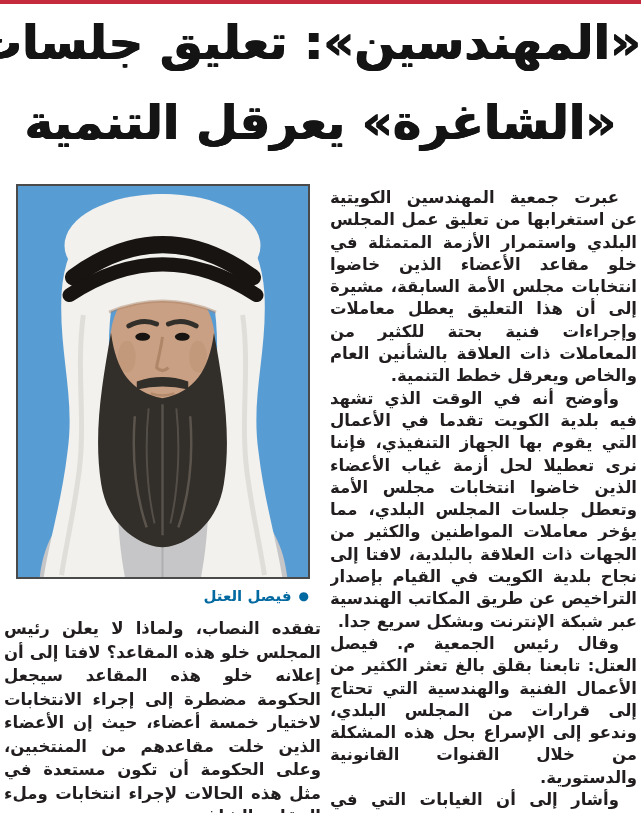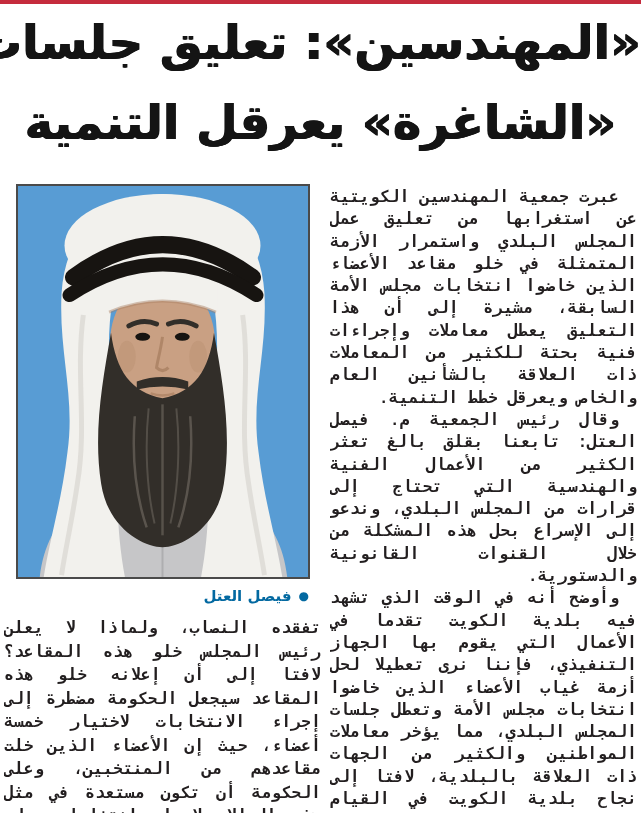--- a/index.html
+++ b/index.html
@@ -38,21 +38,20 @@
     line-height:22px;
   }
   .photo-caption .bullet{font-size:12px;margin-left:7px;vertical-align:1px;}
   .body-text{
     font-size:16.5px;
     line-height:22.3px;
     font-weight:bold;
     color:#221e1f;
     text-align:justify;
     direction:rtl;
-    font-family:Liberation Mono, monospace;
   }
   .col-right{
     position:absolute;top:187px;right:4px;
     width:307px;height:626px;
     overflow:hidden;
   }
   .col-left{
     position:absolute;top:617px;left:4px;
     width:317px;height:196px;
     overflow:hidden;
@@ -115,22 +114,22 @@
       <path d="M160,224 C164,262 162,306 154,340" stroke-width="2" fill="none" opacity="0.45" stroke="#7c756c"></path>
     </svg>
   </div>
 
   <div class="photo-caption">
     <span class="bullet">●</span><span>فيصل العتل</span>
   </div>
 
   <div class="col-right body-text">
     <p>عبرت جمعية المهندسين الكويتية عن استغرابها من تعليق عمل المجلس البلدي واستمرار الأزمة المتمثلة في خلو مقاعد الأعضاء الذين خاضوا انتخابات مجلس الأمة السابقة، مشيرة إلى أن هذا التعليق يعطل معاملات وإجراءات فنية بحتة للكثير من المعاملات ذات العلاقة بالشأنين العام والخاص ويعرقل خطط التنمية.</p>
+    <p>وأوضح أنه في الوقت الذي تشهد فيه بلدية الكويت تقدما في الأعمال التي يقوم بها الجهاز التنفيذي، فإننا نرى تعطيلا لحل أزمة غياب الأعضاء الذين خاضوا انتخابات مجلس الأمة وتعطل جلسات المجلس البلدي، مما يؤخر معاملات المواطنين والكثير من الجهات ذات العلاقة بالبلدية، لافتا إلى نجاح بلدية الكويت في القيام بإصدار التراخيص عن طريق المكاتب الهندسية عبر شبكة الإنترنت وبشكل سريع جدا.</p>
     <p>وقال رئيس الجمعية م. فيصل العتل: تابعنا بقلق بالغ تعثر الكثير من الأعمال الفنية والهندسية التي تحتاج إلى قرارات من المجلس البلدي، وندعو إلى الإسراع بحل هذه المشكلة من خلال القنوات القانونية والدستورية.</p>
-    <p>وأوضح أنه في الوقت الذي تشهد فيه بلدية الكويت تقدما في الأعمال التي يقوم بها الجهاز التنفيذي، فإننا نرى تعطيلا لحل أزمة غياب الأعضاء الذين خاضوا انتخابات مجلس الأمة وتعطل جلسات المجلس البلدي، مما يؤخر معاملات المواطنين والكثير من الجهات ذات العلاقة بالبلدية، لافتا إلى نجاح بلدية الكويت في القيام بإصدار التراخيص عن طريق المكاتب الهندسية عبر شبكة الإنترنت وبشكل سريع جدا.</p>
     <p>وأشار إلى أن الغيابات التي في المجلس لا</p>
   </div>
 
   <div class="col-left body-text">
     <p class="no-indent">تفقده النصاب، ولماذا لا يعلن رئيس المجلس خلو هذه المقاعد؟ لافتا إلى أن إعلانه خلو هذه المقاعد سيجعل الحكومة مضطرة إلى إجراء الانتخابات لاختيار خمسة أعضاء، حيث إن الأعضاء الذين خلت مقاعدهم من المنتخبين، وعلى الحكومة أن تكون مستعدة في مثل هذه الحالات لإجراء انتخابات وملء المقاعد الشاغرة.</p>
   </div>
 
 </div>
 
 </body></html>

